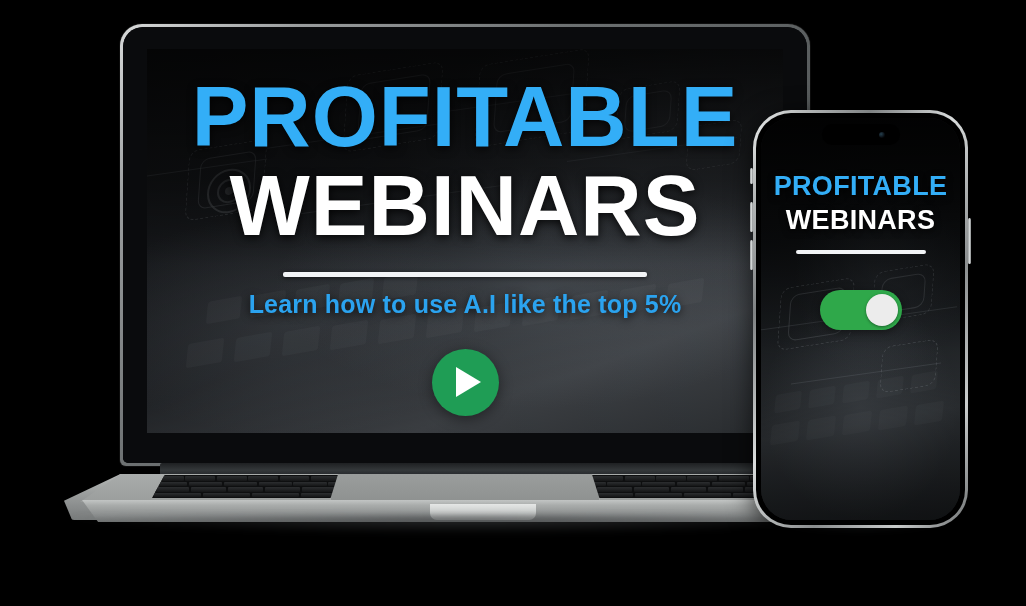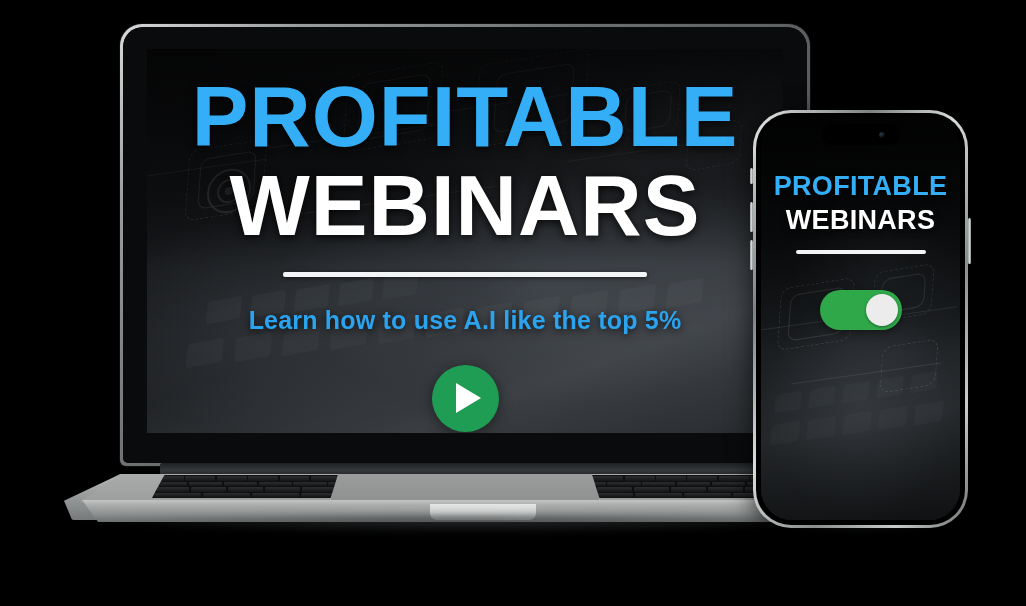--- a/index.html
+++ b/index.html
@@ -110,21 +110,21 @@
     font-weight:800; font-size:85px; line-height:1.0;
     letter-spacing:1px; color:#ffffff;
     text-shadow:0 2px 10px rgba(0,0,0,.85);
     white-space:nowrap; margin-top:6px;
   }
   .rule {
     width:364px; height:5px; background:#f2f4f6; border-radius:2px;
     margin-top:24px; box-shadow:0 1px 4px rgba(0,0,0,.6);
   }
   .subtitle {
-    margin-top:29px; font-size:25px; font-weight:700;
+    margin-top:13px; font-size:25px; font-weight:700;
     color:#2ba3ef; letter-spacing:.2px; white-space:nowrap;
     text-shadow:0 2px 8px rgba(0,0,0,.8);
   }
   .play-btn {
     margin-top:30px; width:67px; height:67px; border-radius:50%;
     background:#1f9d55;
     display:flex; align-items:center; justify-content:center;
     cursor:pointer;
     box-shadow:0 3px 14px rgba(0,0,0,.45);
   }

